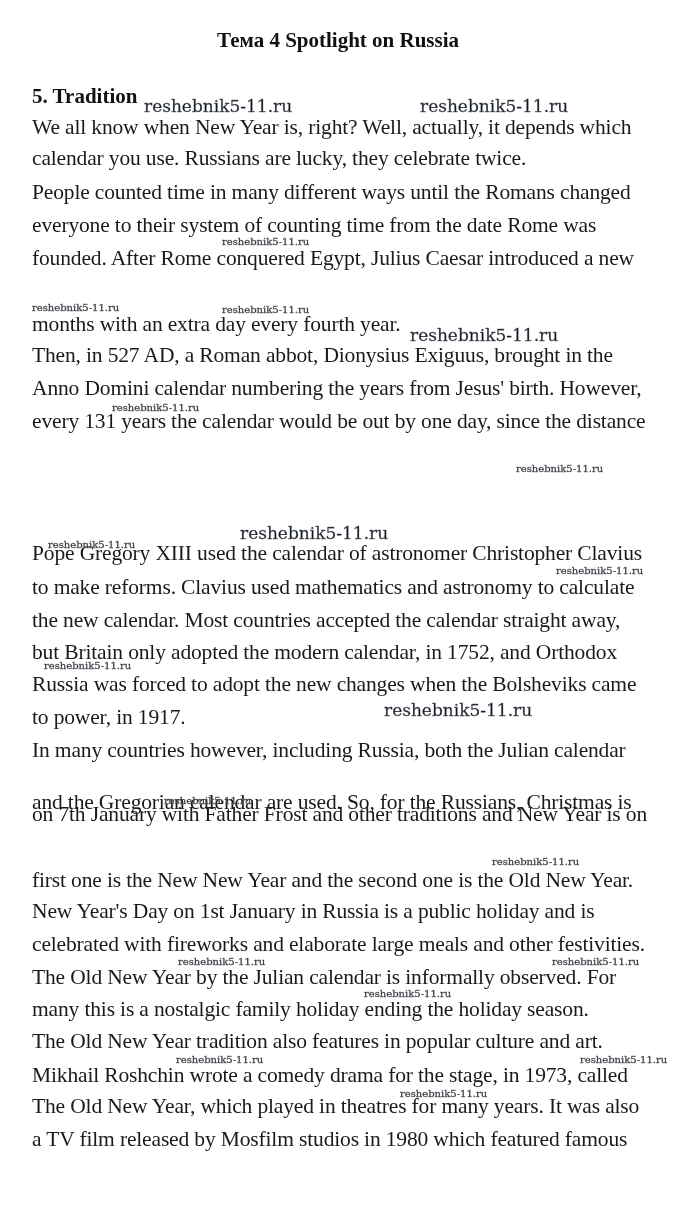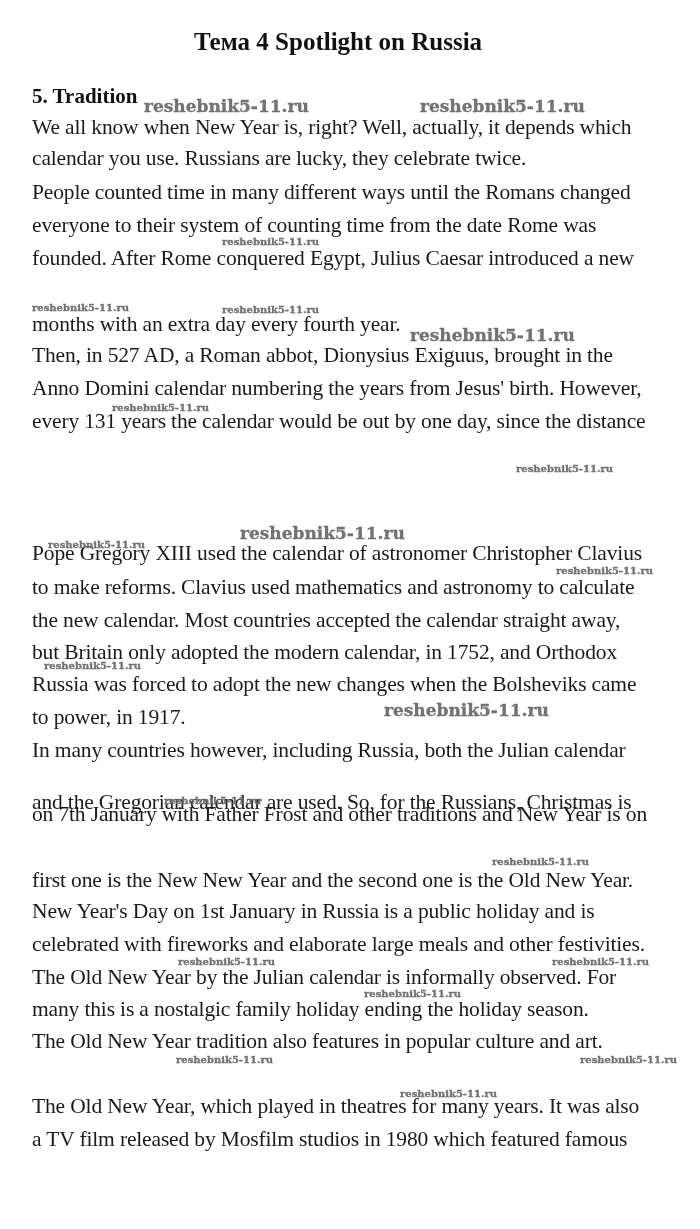--- a/index.html
+++ b/index.html
@@ -1,33 +1,33 @@
 <!DOCTYPE html>
 <html><head>
 <meta charset="utf-8">
 <style>
   html, body { margin: 0; padding: 0; background: #ffffff; }
   body { width: 700px; height: 1229px; position: relative; overflow: hidden; }
   .page { position: absolute; left: 0; top: 0; width: 700px; height: 1229px; background: #fff; }
   .title {
     position: absolute; left: 0; width: 676px; top: 28px; text-align: center;
-    font-family: "Liberation Serif", serif; font-weight: bold; font-size: 25px; color: #111;
+    font-family: "Liberation Serif", serif; font-weight: bold; font-size: 21px; color: #111;
   }
   .section {
     position: absolute; left: 32px; top: 84px;
     font-family: "Liberation Serif", serif; font-weight: bold; font-size: 21px; color: #111;
   }
   .line {
     position: absolute; left: 32px; white-space: nowrap;
     font-family: "Liberation Serif", serif; font-size: 21.5px; color: #1a1a1a;
     letter-spacing: -0.15px;
   }
   .wm {
     position: absolute; white-space: nowrap;
-    font-family: "DejaVu Serif", serif; font-weight: bold; color: #737373;
+    font-family: "DejaVu Serif", serif; font-weight: normal; color: #0f172a;
     -webkit-text-stroke: 0.3px #6a6a6a;
   }
   .wm.big { font-size: 17px; }
   .wm.small { font-size: 10px; }
 </style>
 </head>
 <body>
 
 <div class="page">
   <div class="title">Тема 4 Spotlight on Russia</div>
@@ -50,20 +50,21 @@
   <div class="line" style="top:705px">to power, in 1917.</div>
   <div class="line" style="top:738px">In many countries however, including Russia, both the Julian calendar</div>
   <div class="line" style="top:790px">and the Gregorian calendar are used. So, for the Russians, Christmas is</div>
   <div class="line" style="top:802px">on 7th January with Father Frost and other traditions and New Year is on</div>
   <div class="line" style="top:868px">first one is the New New Year and the second one is the Old New Year.</div>
   <div class="line" style="top:899px">New Year's Day on 1st January in Russia is a public holiday and is</div>
   <div class="line" style="top:932px">celebrated with fireworks and elaborate large meals and other festivities.</div>
   <div class="line" style="top:965px">The Old New Year by the Julian calendar is informally observed. For</div>
   <div class="line" style="top:997px">many this is a nostalgic family holiday ending the holiday season.</div>
   <div class="line" style="top:1029px">The Old New Year tradition also features in popular culture and art.</div>
+  <div class="line" style="top:1063px">Mikhail Roshchin wrote a comedy drama for the stage, in 1973, called</div>
   <div class="line" style="top:1094px">The Old New Year, which played in theatres for many years. It was also</div>
   <div class="line" style="top:1127px">a TV film released by Mosfilm studios in 1980 which featured famous</div>
 
   <div class="wm big" style="left:144px;top:96px">reshebnik5-11.ru</div>
   <div class="wm big" style="left:420px;top:96px">reshebnik5-11.ru</div>
   <div class="wm small" style="left:222px;top:236px">reshebnik5-11.ru</div>
   <div class="wm small" style="left:32px;top:302px">reshebnik5-11.ru</div>
   <div class="wm small" style="left:222px;top:304px">reshebnik5-11.ru</div>
   <div class="wm big" style="left:410px;top:325px">reshebnik5-11.ru</div>
   <div class="wm small" style="left:112px;top:402px">reshebnik5-11.ru</div>

